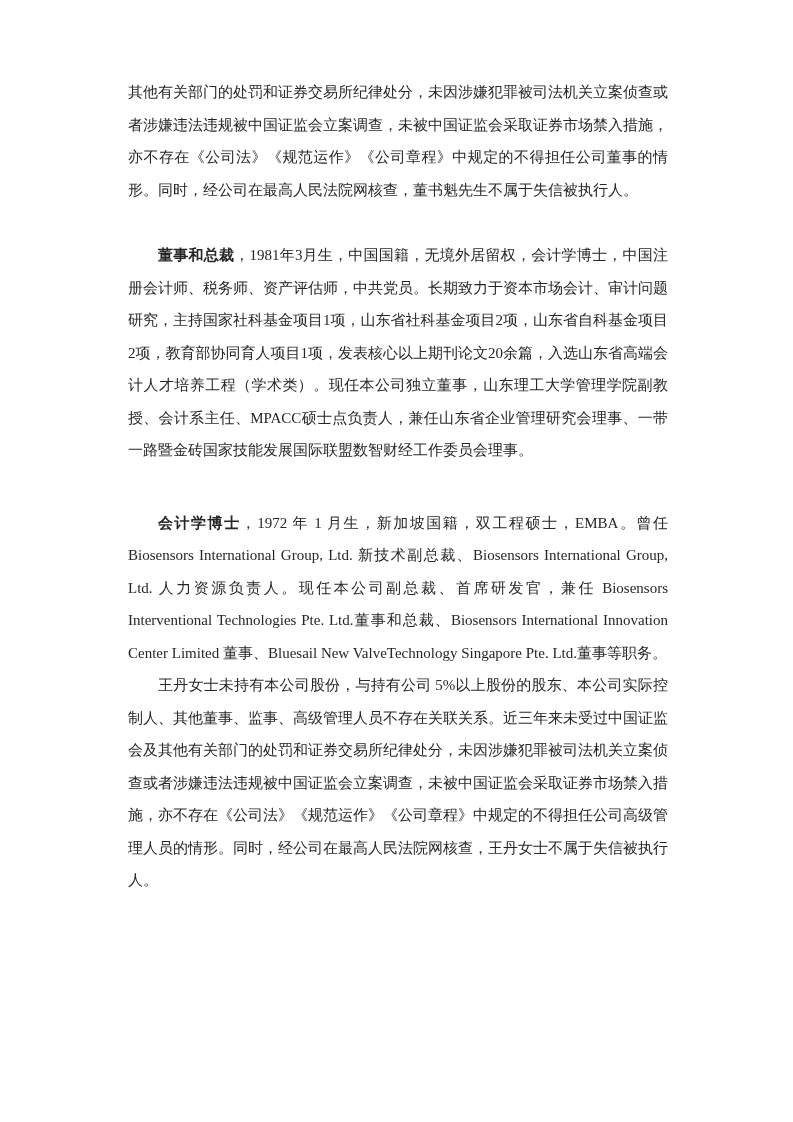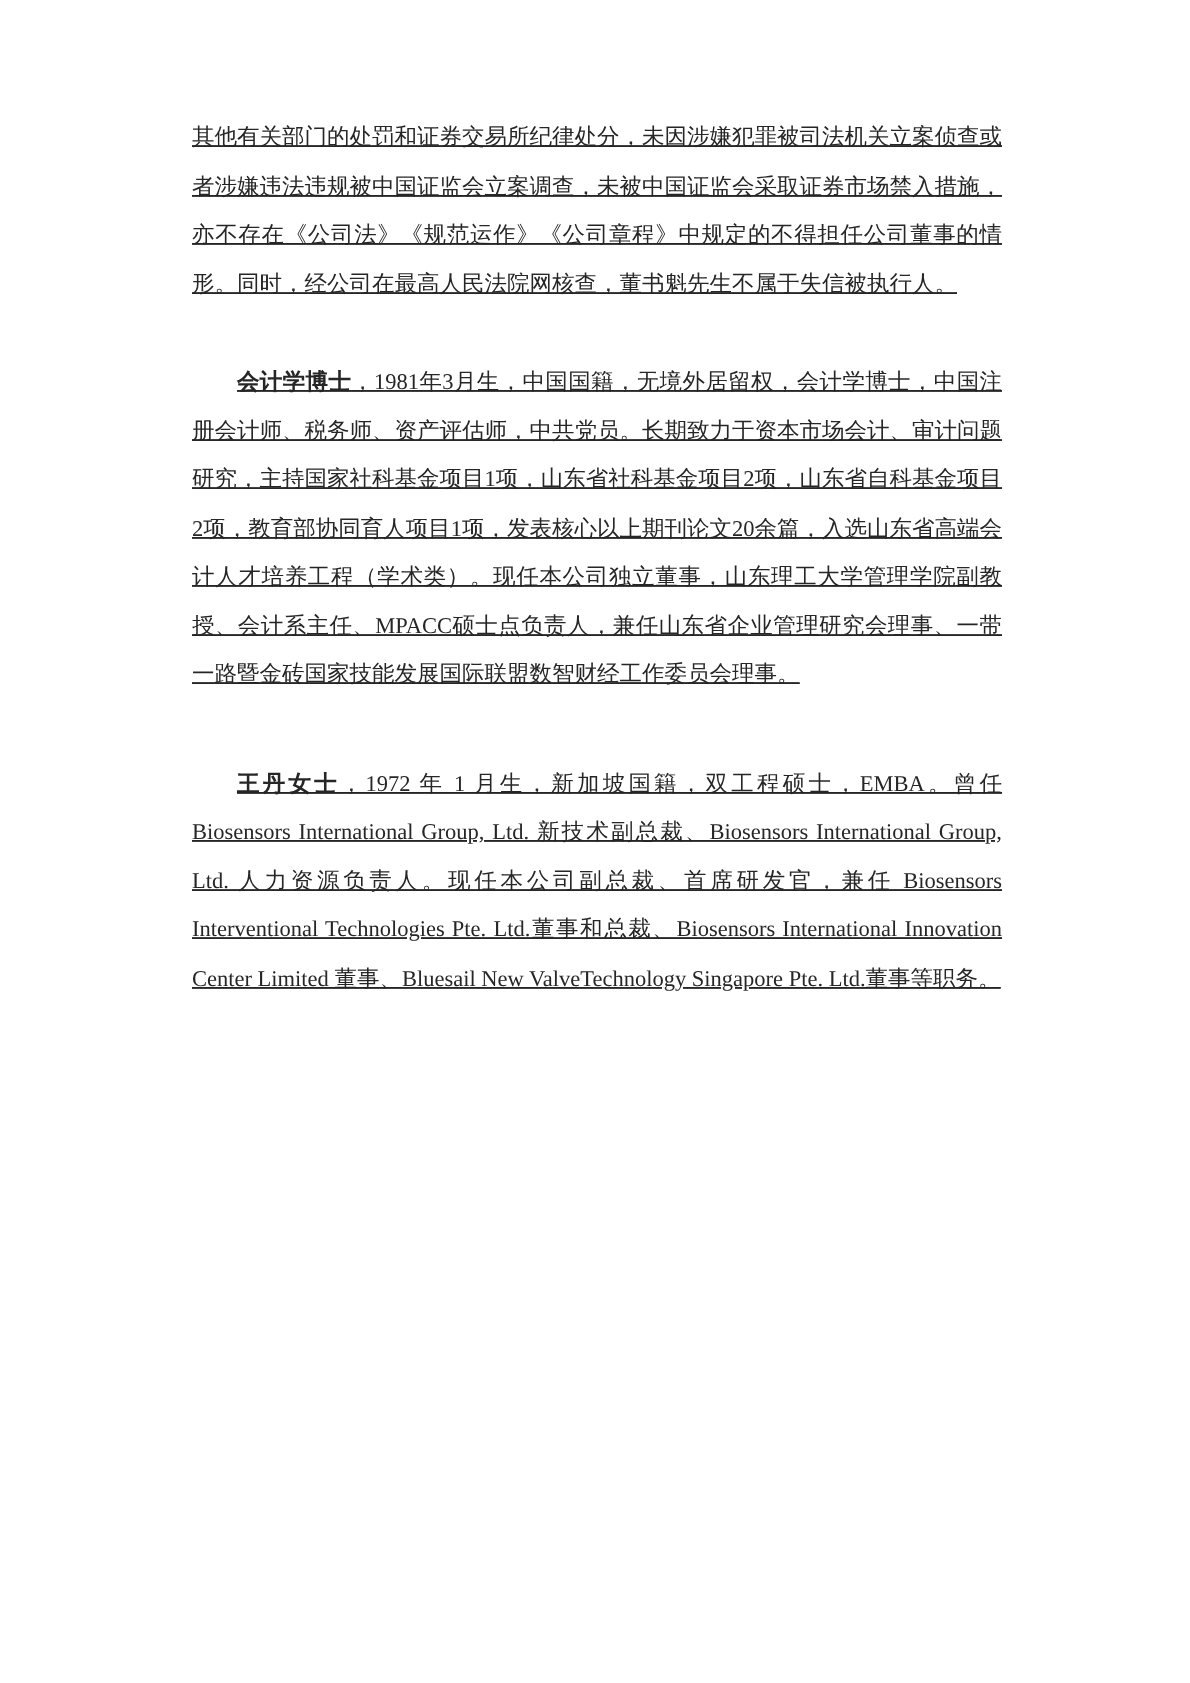--- a/index.html
+++ b/index.html
@@ -1,15 +1,15 @@
 <!DOCTYPE html>
 <html lang="zh"><head>
 <meta charset="utf-8">
 <style>
-  * { margin: 0; padding: 0; box-sizing: border-box; text-decoration: underline; }
+  * { margin: 0; padding: 0; box-sizing: border-box; }
   html, body {
     font-family: "Liberation Serif", "DejaVu Serif", serif;
   }
   body {
     width: 793px;
     height: 1122px;
     background: #ffffff;
     overflow: hidden;
   }
   .page {
@@ -36,20 +36,21 @@
   .lead-bold { font-weight: bold; }
 </style>
 </head>
 <body>
 
 <div class="page">
   <div class="doc-body">
 
     <p class="para"><span>其他有关部门的处罚和证券交易所纪律处分，未因涉嫌犯罪被司法机关立案侦查或者涉嫌违法违规被中国证监会立案调查，未被中国证监会采取证券市场禁入措施，亦不存在《公司法》《规范运作》《公司章程》中规定的不得担任公司董事的情形。同时，经公司在最高人民法院网核查，董书魁先生不属于失信被执行人。</span></p>
 
-    <p class="para indent group-gap"><span class="lead-bold">会计学博士</span><span>，1981年3月生，中国国籍，无境外居留权，会计学博士，中国注册会计师、税务师、资产评估师，中共党员。长期致力于资本市场会计、审计问题研究，主持国家社科基金项目1项，山东省社科基金项目2项，山东省自科基金项目2项，教育部协同育人项目1项，发表核心以上期刊论文20余篇，入选山东省高端会计人才培养工程（学术类）。现任本公司独立董事，山东理工大学管理学院副教授、会计系主任、MPACC硕士点负责人，兼任山东省企业管理研究会理事、一带一路暨金砖国家技能发展国际联盟数智财经工作委员会理事。</span></p>
+    <p class="para indent group-gap"><span class="lead-bold">董事和总裁</span><span>，1981年3月生，中国国籍，无境外居留权，会计学博士，中国注册会计师、税务师、资产评估师，中共党员。长期致力于资本市场会计、审计问题研究，主持国家社科基金项目1项，山东省社科基金项目2项，山东省自科基金项目2项，教育部协同育人项目1项，发表核心以上期刊论文20余篇，入选山东省高端会计人才培养工程（学术类）。现任本公司独立董事，山东理工大学管理学院副教授、会计系主任、MPACC硕士点负责人，兼任山东省企业管理研究会理事、一带一路暨金砖国家技能发展国际联盟数智财经工作委员会理事。</span></p>
 
 
-    <p class="para indent group-gap-lg"><span class="lead-bold">王丹女士</span><span>，1972 年 1 月生，新加坡国籍，双工程硕士，EMBA。曾任 Biosensors International Group, Ltd. 新技术副总裁、Biosensors International Group, Ltd. 人力资源负责人。现任本公司副总裁、首席研发官，兼任 Biosensors Interventional Technologies Pte. Ltd.董事和总裁、Biosensors International Innovation Center Limited 董事、Bluesail New ValveTechnology Singapore Pte. Ltd.董事等职务。</span></p>
+    <p class="para indent group-gap-lg"><span class="lead-bold">会计学博士</span><span>，1972 年 1 月生，新加坡国籍，双工程硕士，EMBA。曾任 Biosensors International Group, Ltd. 新技术副总裁、Biosensors International Group, Ltd. 人力资源负责人。现任本公司副总裁、首席研发官，兼任 Biosensors Interventional Technologies Pte. Ltd.董事和总裁、Biosensors International Innovation Center Limited 董事、Bluesail New ValveTechnology Singapore Pte. Ltd.董事等职务。</span></p>
 
+    <p class="para indent"><span>王丹女士未持有本公司股份，与持有公司 5%以上股份的股东、本公司实际控制人、其他董事、监事、高级管理人员不存在关联关系。近三年来未受过中国证监会及其他有关部门的处罚和证券交易所纪律处分，未因涉嫌犯罪被司法机关立案侦查或者涉嫌违法违规被中国证监会立案调查，未被中国证监会采取证券市场禁入措施，亦不存在《公司法》《规范运作》《公司章程》中规定的不得担任公司高级管理人员的情形。同时，经公司在最高人民法院网核查，王丹女士不属于失信被执行人。</span></p>
 
   </div>
 </div>
 
 </body></html>

